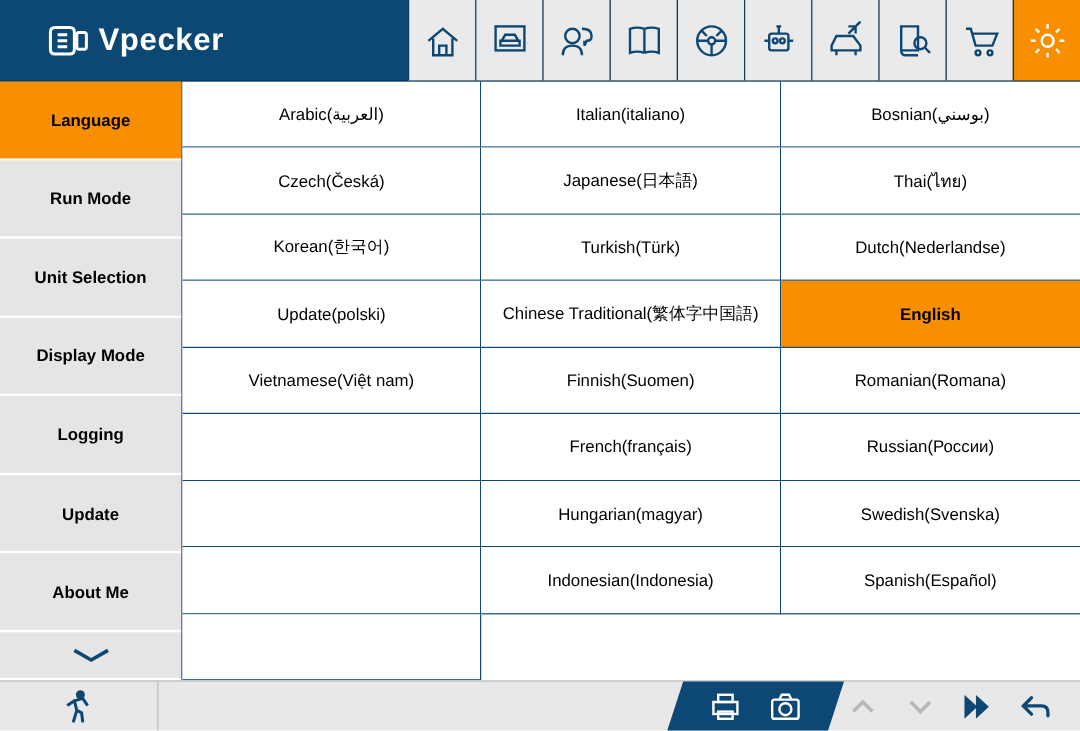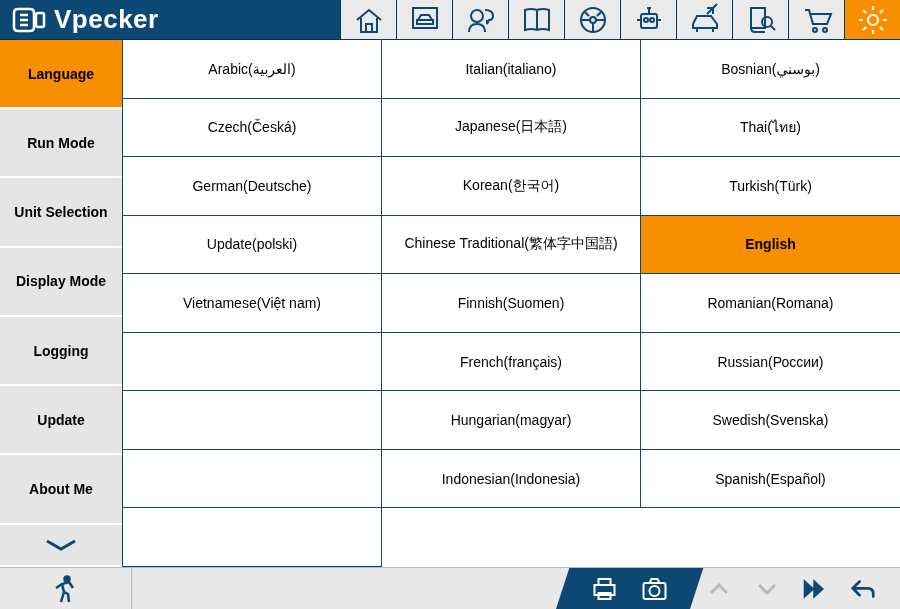--- a/index.html
+++ b/index.html
@@ -1,25 +1,26 @@
 <!DOCTYPE html>
 <html><head>
 <meta charset="utf-8">
 <style>
   * { box-sizing: border-box; margin: 0; padding: 0; }
   html, body { width: 900px; height: 609px; font-family: Arial, sans-serif; overflow: hidden; }
   body { display: flex; flex-direction: column; }
 
   
   .header {
-    height: 40px;
+    height: 68px;
     background: #0d4875;
     display: flex;
     align-items: center;
     border-bottom: 1px solid #083657;
+    padding-left: 28px;
   }
   .logo-area {
     display: flex;
     align-items: center;
     gap: 8px;
     padding-left: 12px;
     flex: 1;
   }
   .logo-glyph {
     width: 34px;
@@ -56,21 +57,21 @@
 
   
   .main {
     flex: 1;
     display: flex;
     min-height: 0;
   }
 
   
   .sidebar {
-    width: 123px;
+    width: 152px;
     display: flex;
     flex-direction: column;
     border-right: 1px solid #0d4875;
   }
   .side-item {
     flex: 1;
     display: flex;
     align-items: center;
     justify-content: center;
     font-size: 14px;
@@ -284,23 +285,23 @@
   </div>
 
   <div class="grid-wrap">
     <div class="lang-grid" id="lang-grid">
         <div class="lang-cell">Arabic(العربية)</div>
         <div class="lang-cell">Italian(italiano)</div>
         <div class="lang-cell">Bosnian(بوسني)</div>
         <div class="lang-cell">Czech(Česká)</div>
         <div class="lang-cell">Japanese(日本語)</div>
         <div class="lang-cell">Thai(ไทย)</div>
-        <div class="lang-cell">German(Deutsche)</div>
         <div class="lang-cell">Korean(한국어)</div>
         <div class="lang-cell">Turkish(Türk)</div>
+        <div class="lang-cell">Dutch(Nederlandse)</div>
         <div class="lang-cell">Update(polski)</div>
         <div class="lang-cell">Chinese Traditional(繁体字中国語)</div>
         <div class="lang-cell selected">English</div>
         <div class="lang-cell">Vietnamese(Việt nam)</div>
         <div class="lang-cell">Finnish(Suomen)</div>
         <div class="lang-cell">Romanian(Romana)</div>
         <div class="lang-cell empty"></div>
         <div class="lang-cell">French(français)</div>
         <div class="lang-cell">Russian(России)</div>
         <div class="lang-cell empty"></div>

